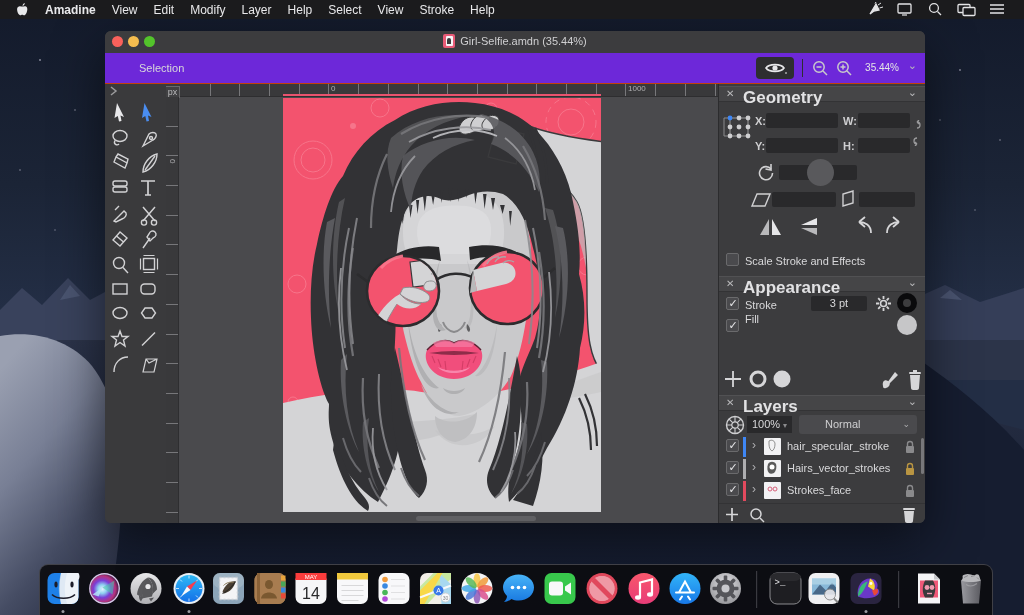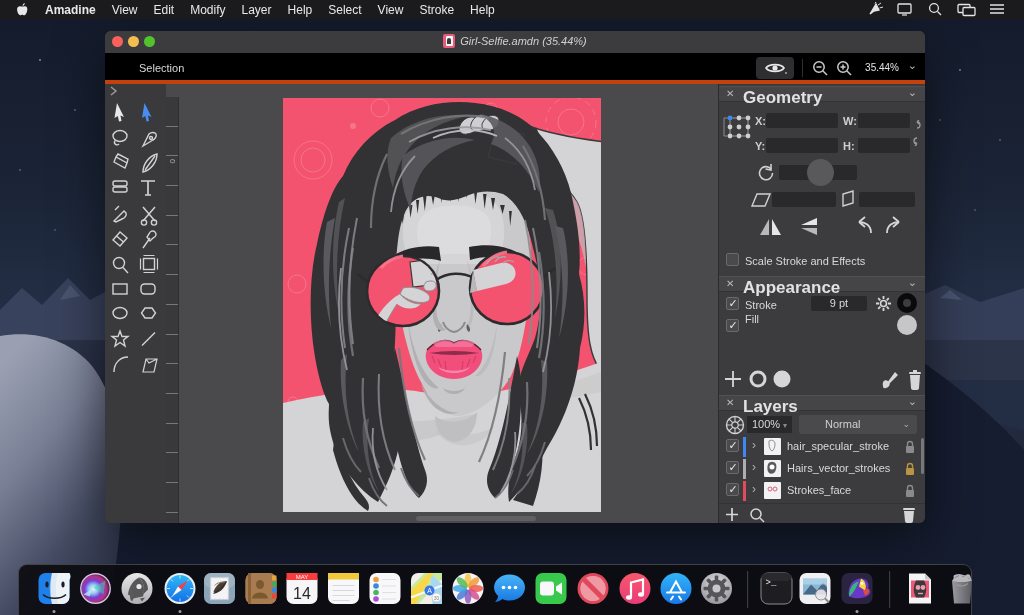--- a/index.html
+++ b/index.html
@@ -3,22 +3,22 @@
 <meta charset="utf-8">
 <style>
 * { margin:0; padding:0; box-sizing:border-box; }
 html,body { width:1024px; height:615px; overflow:hidden; font-family:"Liberation Sans", sans-serif; }
 #desk { position:absolute; inset:0; background:#1c2333; }
 #menubar { position:absolute; left:0; top:0; width:1024px; height:19px; background:#1b1b1d; color:#e8e8ea; font-size:12px; display:flex; align-items:center; z-index:50; }
 .mitem { margin:0 8px; white-space:nowrap; }
 #window { position:absolute; left:105px; top:31px; width:820px; height:492px; background:#3e3e40; border-radius:6px; box-shadow:0 18px 50px rgba(0,0,0,.55); z-index:10; overflow:hidden; }
 #titlebar { position:absolute; left:0; top:0; right:0; height:22px; background:#3c3c3e; }
 .tl { position:absolute; top:5px; width:11px; height:11px; border-radius:50%; }
-#title { position:absolute; top:3px; left:0; right:0; text-align:center; color:#cfcfd1; font-size:11px;font-style:italic; }
-#toolbarrow { position:absolute; left:0; top:22px; right:0; height:31px; background:#000000; border-bottom:4px solid #c2410c; }
+#title { position:absolute; top:3px; left:0; right:0; text-align:center; color:#cfcfd1; font-size:11px; }
+#toolbarrow { position:absolute; left:0; top:22px; right:0; height:31px; background:#6d28d9; border-bottom:1px solid #c2410c; }
 #selectionlbl { position:absolute; left:34px; top:9px; color:#d8d8da; font-size:11px; }
 #leftools { position:absolute; left:0; top:53px; width:61px; bottom:0; background:#3a3a3c; }
 #canvaswrap { position:absolute; left:61px; top:53px; right:207px; bottom:0; background:#4a4a4d; }
 #hruler { position:absolute; left:0; top:0; right:0; height:13px; background:#39393b; border-bottom:1px solid #2e2e30; }
 #pxbox { position:absolute; left:0; top:2px; width:14px; height:12px; border:1px solid #6a6a6c; border-left:none; color:#b9b9bb; font-size:9px; text-align:center; line-height:11px; background:#414143; }
 .tickrow { position:absolute; left:15px; right:0; top:0; bottom:0;
   background-image:repeating-linear-gradient(to right, transparent 0, transparent 28.7px, #77777a 28.7px, #77777a 29.7px);
   background-position:0 0; }
 .rlab { position:absolute; top:0px; color:#aeaeb0; font-size:8px; }
 #hsel { position:absolute; left:117px; width:318px; bottom:0; height:2px; background:#e8536e; }
@@ -40,21 +40,21 @@
 .pcheck { position:absolute; width:13px; height:13px; border:1px solid #6a6a6c; border-radius:2px; background:#4a4a4d; }
 .pcheck.c:after { content:"\2713"; position:absolute; left:1.5px; top:-1px; color:#e8e8ea; font-size:11px; }
 .lrow { position:absolute; left:0; right:0; height:22px; }
 .lbar { position:absolute; left:24px; top:1px; width:3px; height:20px; }
 .larr { position:absolute; left:33px; top:2px; color:#aeaeb0; font-size:12px; }
 .lthumb { position:absolute; left:45px; top:2px; width:17px; height:17px; background:#f2f2f4; border-radius:1px; }
 .llab { position:absolute; left:68px; top:4px; color:#d8d8da; font-size:11px; }
 .llock { position:absolute; right:9px; top:4px; width:12px; height:14px; }
 #laybar { position:absolute; left:0; top:419px; height:17px; right:0; border-top:1px solid #333335; padding-top:3px; }
 #pscroll { position:absolute; right:1px; top:354px; width:3px; height:36px; background:#77777a; border-radius:2px; }
-#dock { position:absolute; left:18px; top:564px; width:954px; height:51px; background:rgba(12,12,16,0.92); border:1px solid rgba(160,160,170,0.35); border-bottom:none; border-radius:9px 9px 0 0; z-index:40;padding-left:12px; }
+#dock { position:absolute; left:39px; top:564px; width:954px; height:51px; background:rgba(12,12,16,0.92); border:1px solid rgba(160,160,170,0.35); border-bottom:none; border-radius:9px 9px 0 0; z-index:40; }
 </style>
 </head>
 <body>
 <div id="desk">
 <svg width="1024" height="615" viewBox="0 0 1024 615">
   <defs>
     <linearGradient id="sky" x1="0" y1="0" x2="0" y2="1">
       <stop offset="0" stop-color="#131a2b"></stop>
       <stop offset="0.3" stop-color="#1b2436"></stop>
       <stop offset="0.5" stop-color="#232e45"></stop>
@@ -228,20 +228,27 @@
     <g transform="translate(0,280)">
             <path d="M9 8 C9 -1 15 -7 23 -7"></path>
     <g transform="translate(44,0)">
               <path d="M-6 8 L-3 -5 L8 -5 L5 8 Z M-3 -5 L0 -1 L8 -5" stroke-width="1.2"></path>
             </g>
           </g>
     </g>
   </svg>
 </div>
   <div id="canvaswrap">
+    <div id="hruler">
+      <div id="pxbox">px</div>
+      <div class="tickrow"></div>
+      <span class="rlab" style="left:165px">0</span>
+      <span class="rlab" style="left:462px">1000</span>
+      <div id="hsel"></div>
+    </div>
     <div id="vruler">
         <span class="vlab" style="top:62px">0</span>
       </div>
     <div id="artwork">
       <svg width="318" height="414" viewBox="0 0 318 414">
         <rect width="318" height="414" fill="#f3536e"></rect>
         <defs>
             <clipPath id="lensL">
               <circle cx="120" cy="193" r="34.5"></circle>
             </clipPath>
@@ -487,21 +494,21 @@
   </svg>
   <div class="pcheck" style="left:7px;top:169px"></div>
   <span class="plab2" style="left:26px;top:171px">Scale Stroke and Effects</span>
   <div class="phead" style="top:192px">
         <span class="px">✕</span>
         <span class="pt">Appearance</span>
         <span class="pch">⌄</span>
       </div>
   <div class="pcheck c" style="left:7px;top:213px"></div>
   <span class="plab2" style="left:26px;top:215px">Stroke</span>
-  <div class="pfield" style="left:92px;top:212px;width:56px;color:#d8d8da;font-size:11px;text-align:center;line-height:15px">9 pt</div>
+  <div class="pfield" style="left:92px;top:212px;width:56px;color:#d8d8da;font-size:11px;text-align:center;line-height:15px">3 pt</div>
   <svg class="pabs" style="left:156px;top:211px" width="17" height="17" viewBox="0 0 17 17">
     <circle cx="8.5" cy="8.5" r="3" fill="none" stroke="#d6d6d8" stroke-width="1.6"></circle>
     <g stroke="#d6d6d8" stroke-width="1.8">
       <path d="M8.5 1 L8.5 4 M8.5 13 L8.5 16 M1 8.5 L4 8.5 M13 8.5 L16 8.5 M3.2 3.2 L5.3 5.3 M11.7 11.7 L13.8 13.8 M13.8 3.2 L11.7 5.3 M5.3 11.7 L3.2 13.8"></path>
     </g>
   </svg>
   <div style="position:absolute;left:178px;top:209px;width:20px;height:20px;border-radius:50%;background:#0a0a0c"></div>
   <div style="position:absolute;left:184px;top:215px;width:8px;height:8px;border-radius:50%;background:#3c3c3e"></div>
   <div class="pcheck c" style="left:7px;top:235px"></div>
   <span class="plab2" style="left:26px;top:229px">Fill</span>

